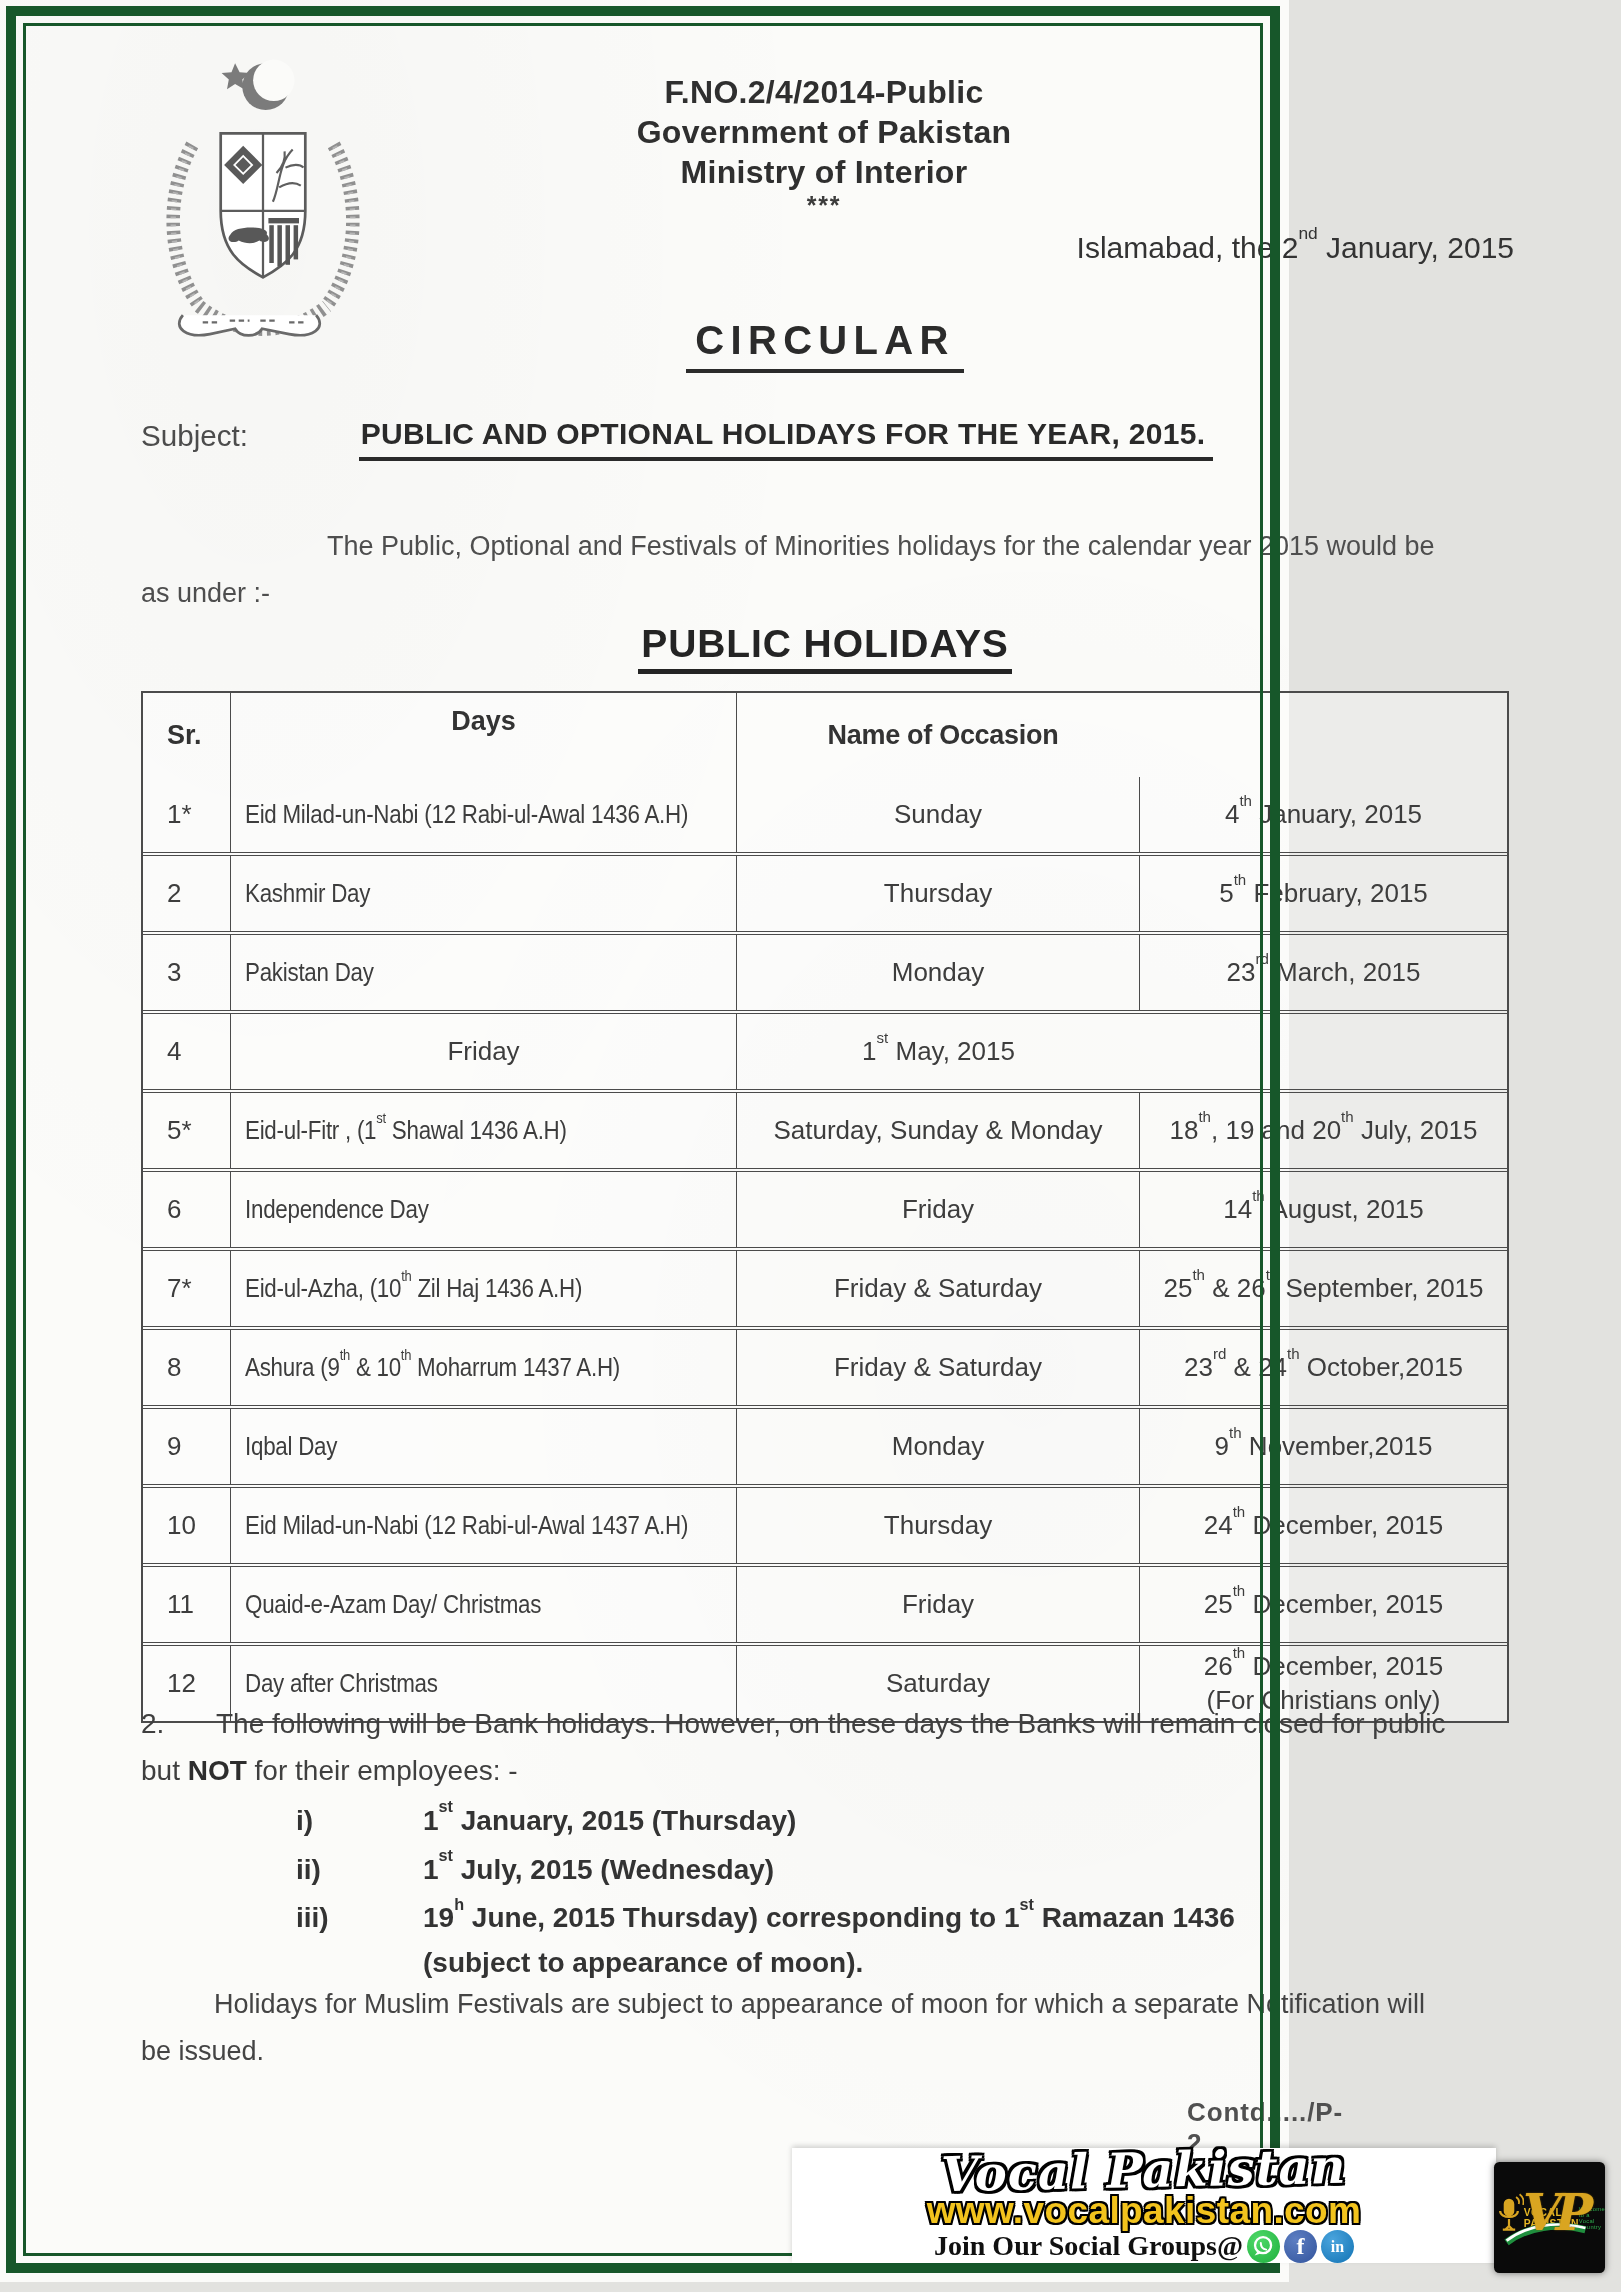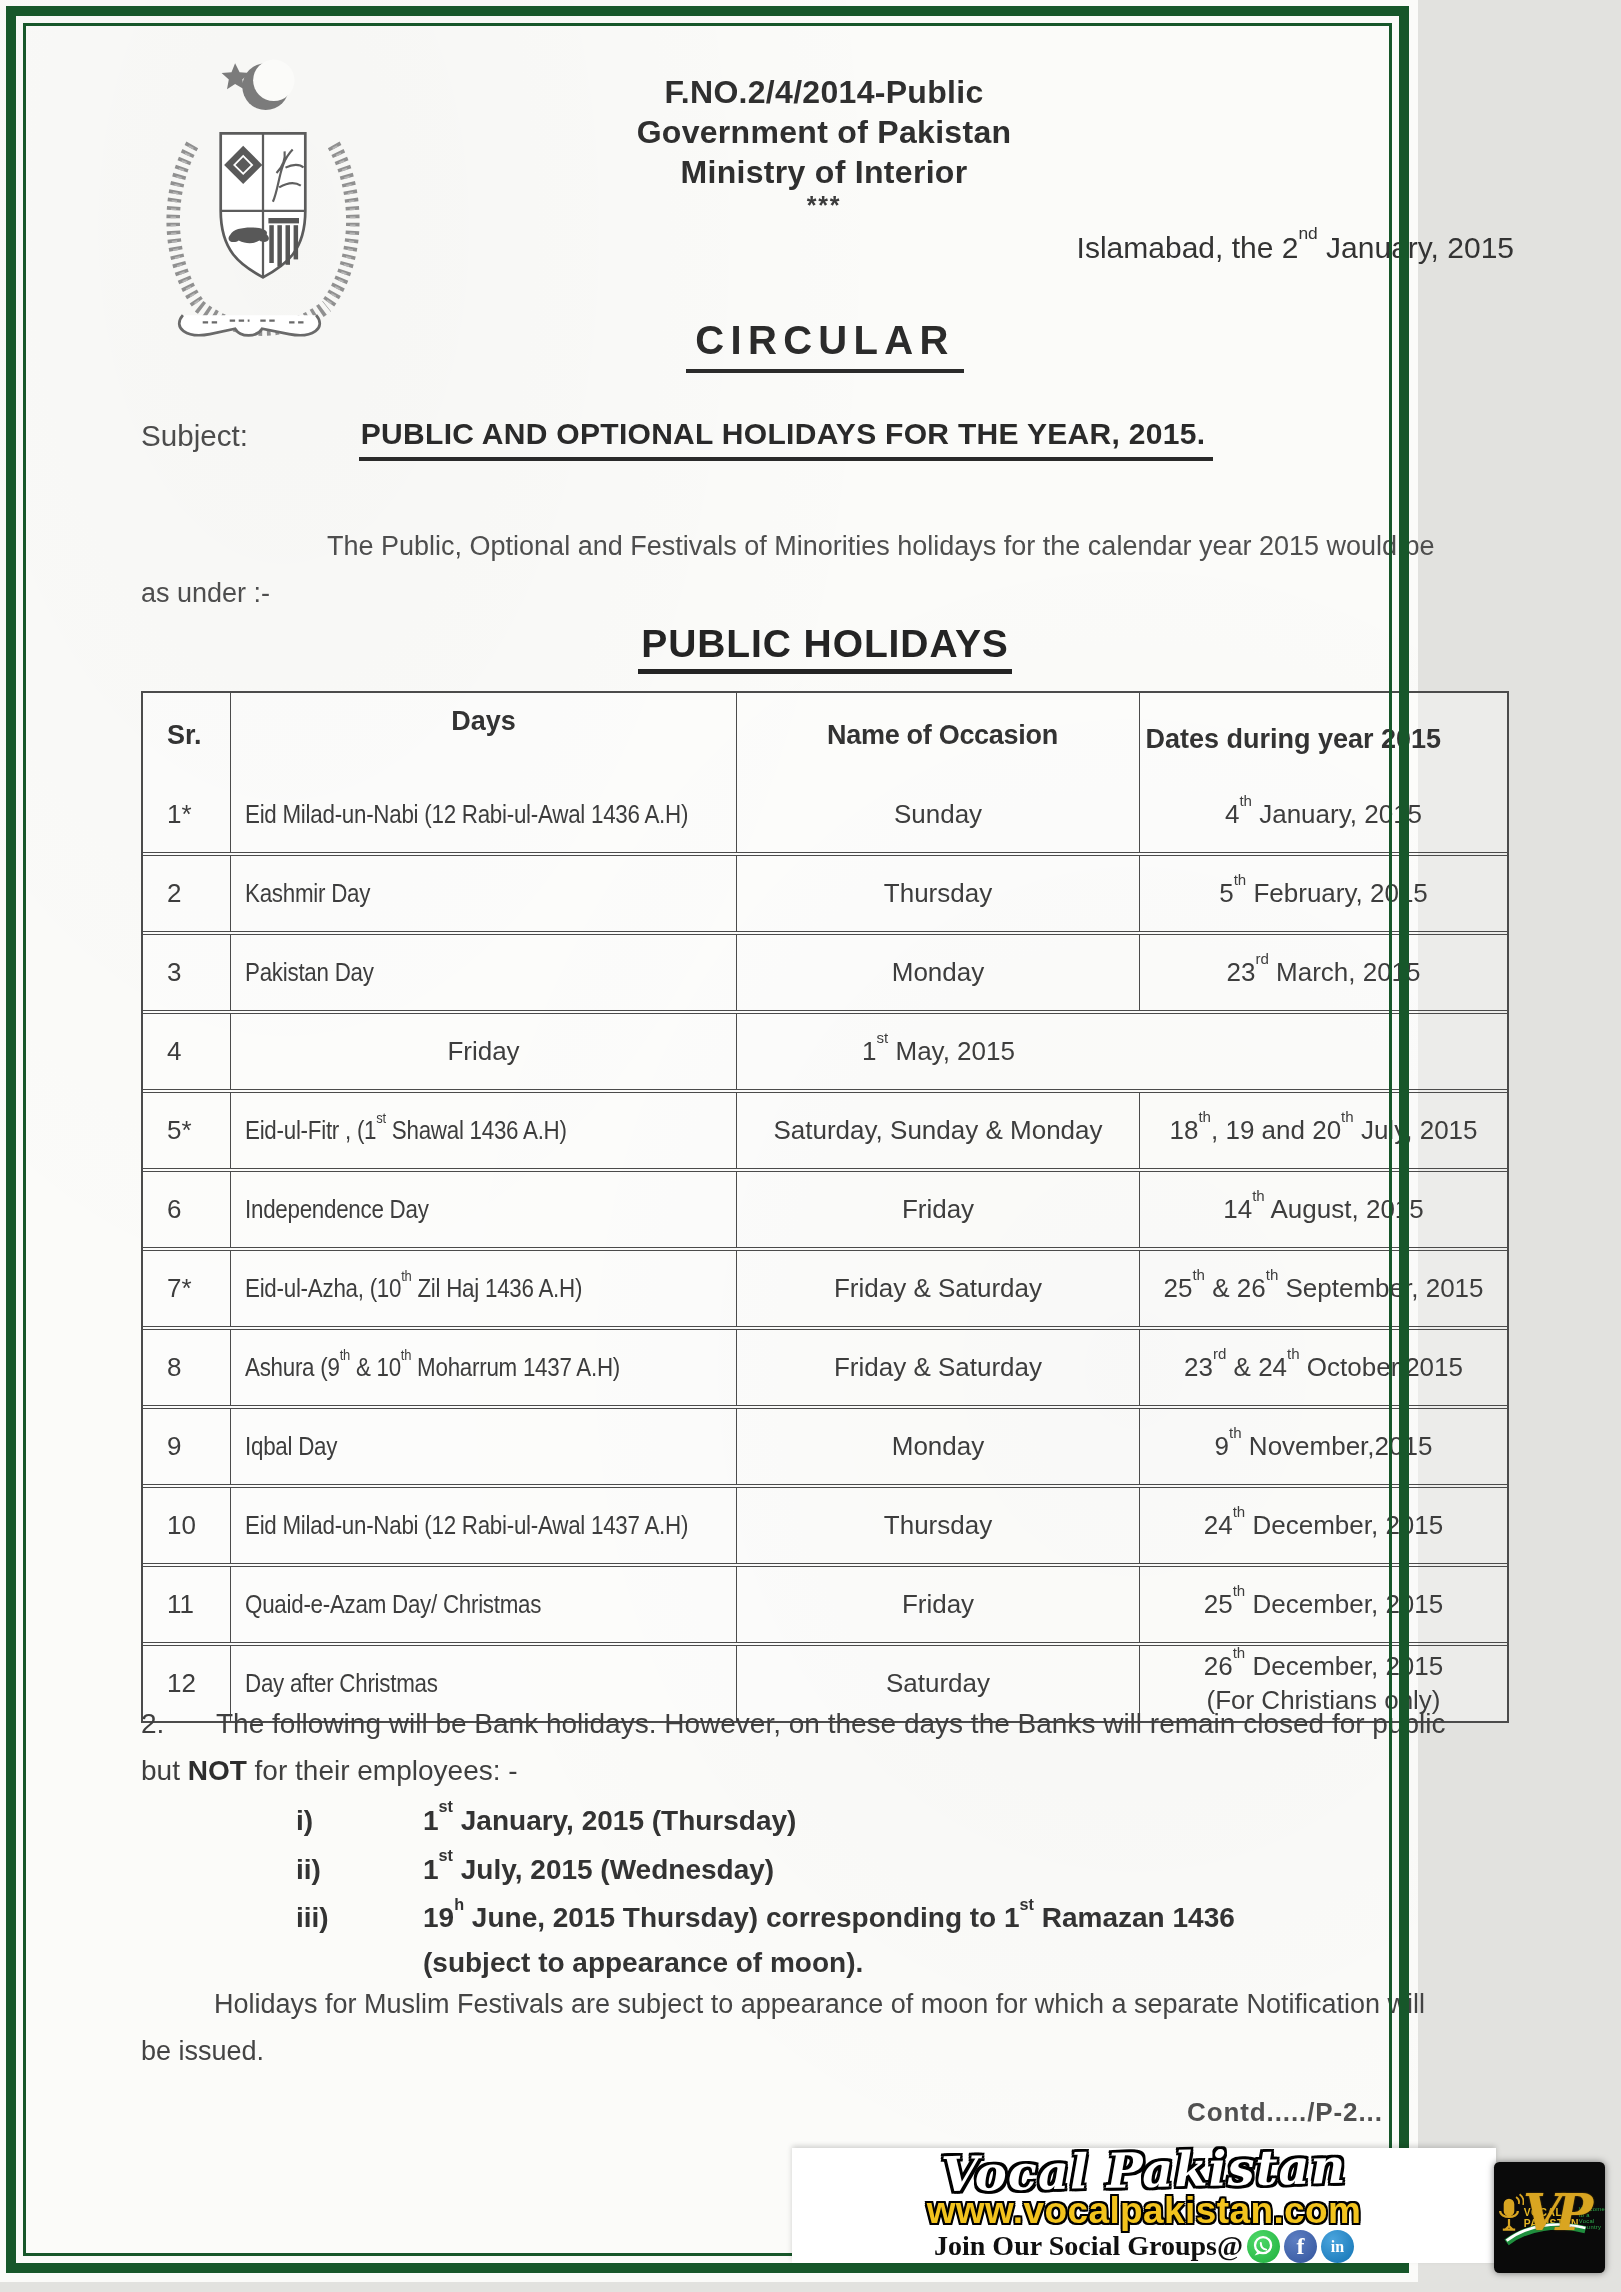--- a/index.html
+++ b/index.html
@@ -8,21 +8,21 @@
     --line:#4b4b4b;
   }
   html,body{margin:0;padding:0;}
   body{
     width:1621px;height:2293px;position:relative;overflow:hidden;
     background:#e2e2df;
     font-family:"Liberation Sans", sans-serif;
     color:var(--ink);
   }
   .page{
-    position:absolute;left:0;top:0;width:1418px;height:2282px;
+    position:absolute;left:0;top:0;width:1289px;height:2282px;
     background:
       radial-gradient(ellipse at 20% 10%, rgba(0,0,0,0.02), transparent 40%),
       radial-gradient(ellipse at 80% 60%, rgba(0,0,0,0.025), transparent 45%),
       #fbfbf9;
   }
   .frame-outer{position:absolute;left:6.3px;top:6.3px;right:9px;bottom:9px;border:10.7px solid var(--green);pointer-events:none;z-index:3;}
   .frame-inner{position:absolute;left:23px;top:23px;right:26px;bottom:26px;border:3.6px solid var(--green);pointer-events:none;z-index:3;}
   .abs{position:absolute;}
   sup{font-size:58%;position:relative;top:-0.45em;line-height:0;}
 
@@ -154,21 +154,20 @@
     <span class="ph">PUBLIC HOLIDAYS</span>
   </div>
 
   <div class="abs pht">
     <div class="trow thead">
       <div class="c sr">Sr.</div>
       <div class="c days">Days</div>
       <div class="c name">
           <span class="nm">Name of Occasion</span>
         </div>
-      <div class="c date">Dates during year 2015</div>
     </div>
     <div>
     <div class="trow">
       <div class="c sr">1*</div>
       <div class="c name">
             <span class="nm">Eid Milad-un-Nabi (12 Rabi-ul-Awal 1436 A.H)</span>
           </div>
       <div class="c days">Sunday</div>
       <div class="c date">
         <div>4<sup>th</sup> January, 2015</div>

